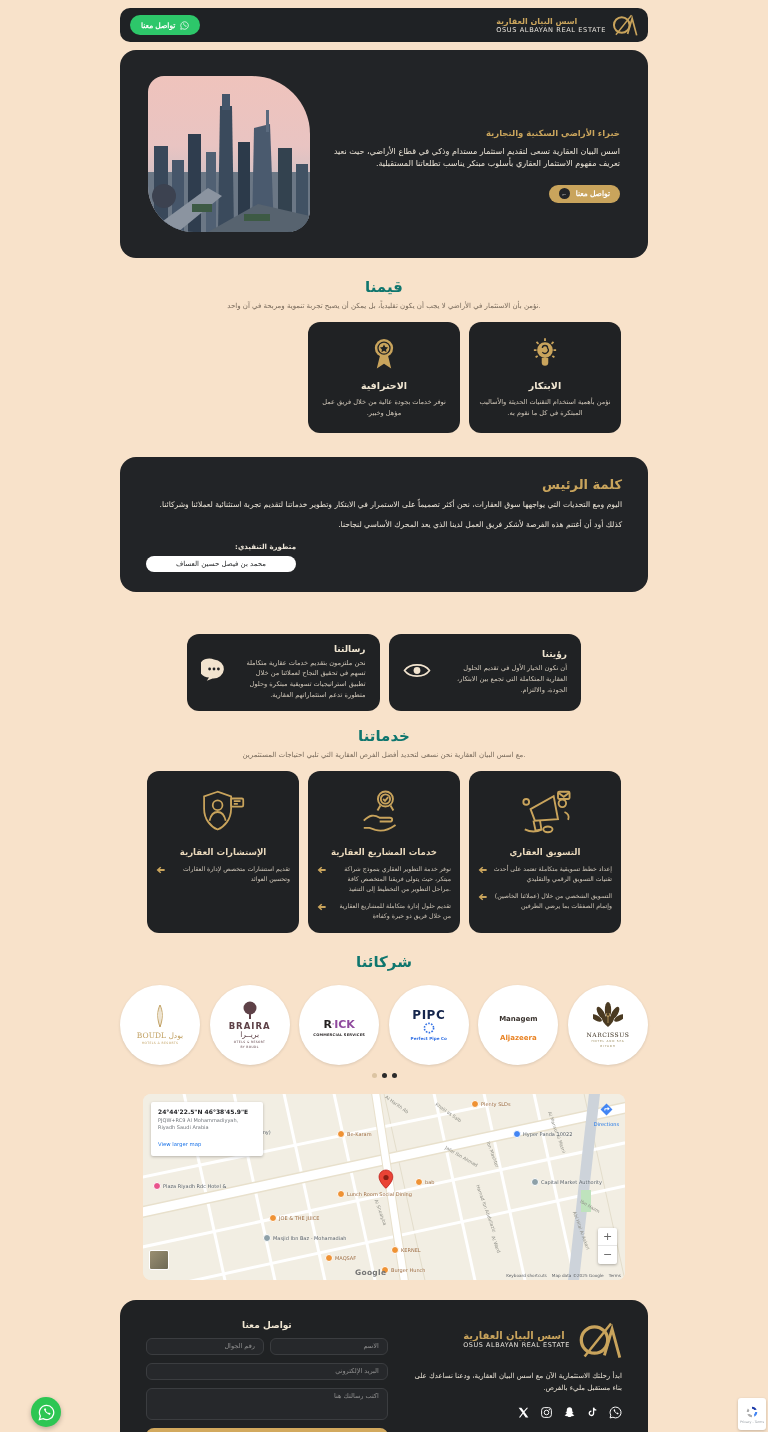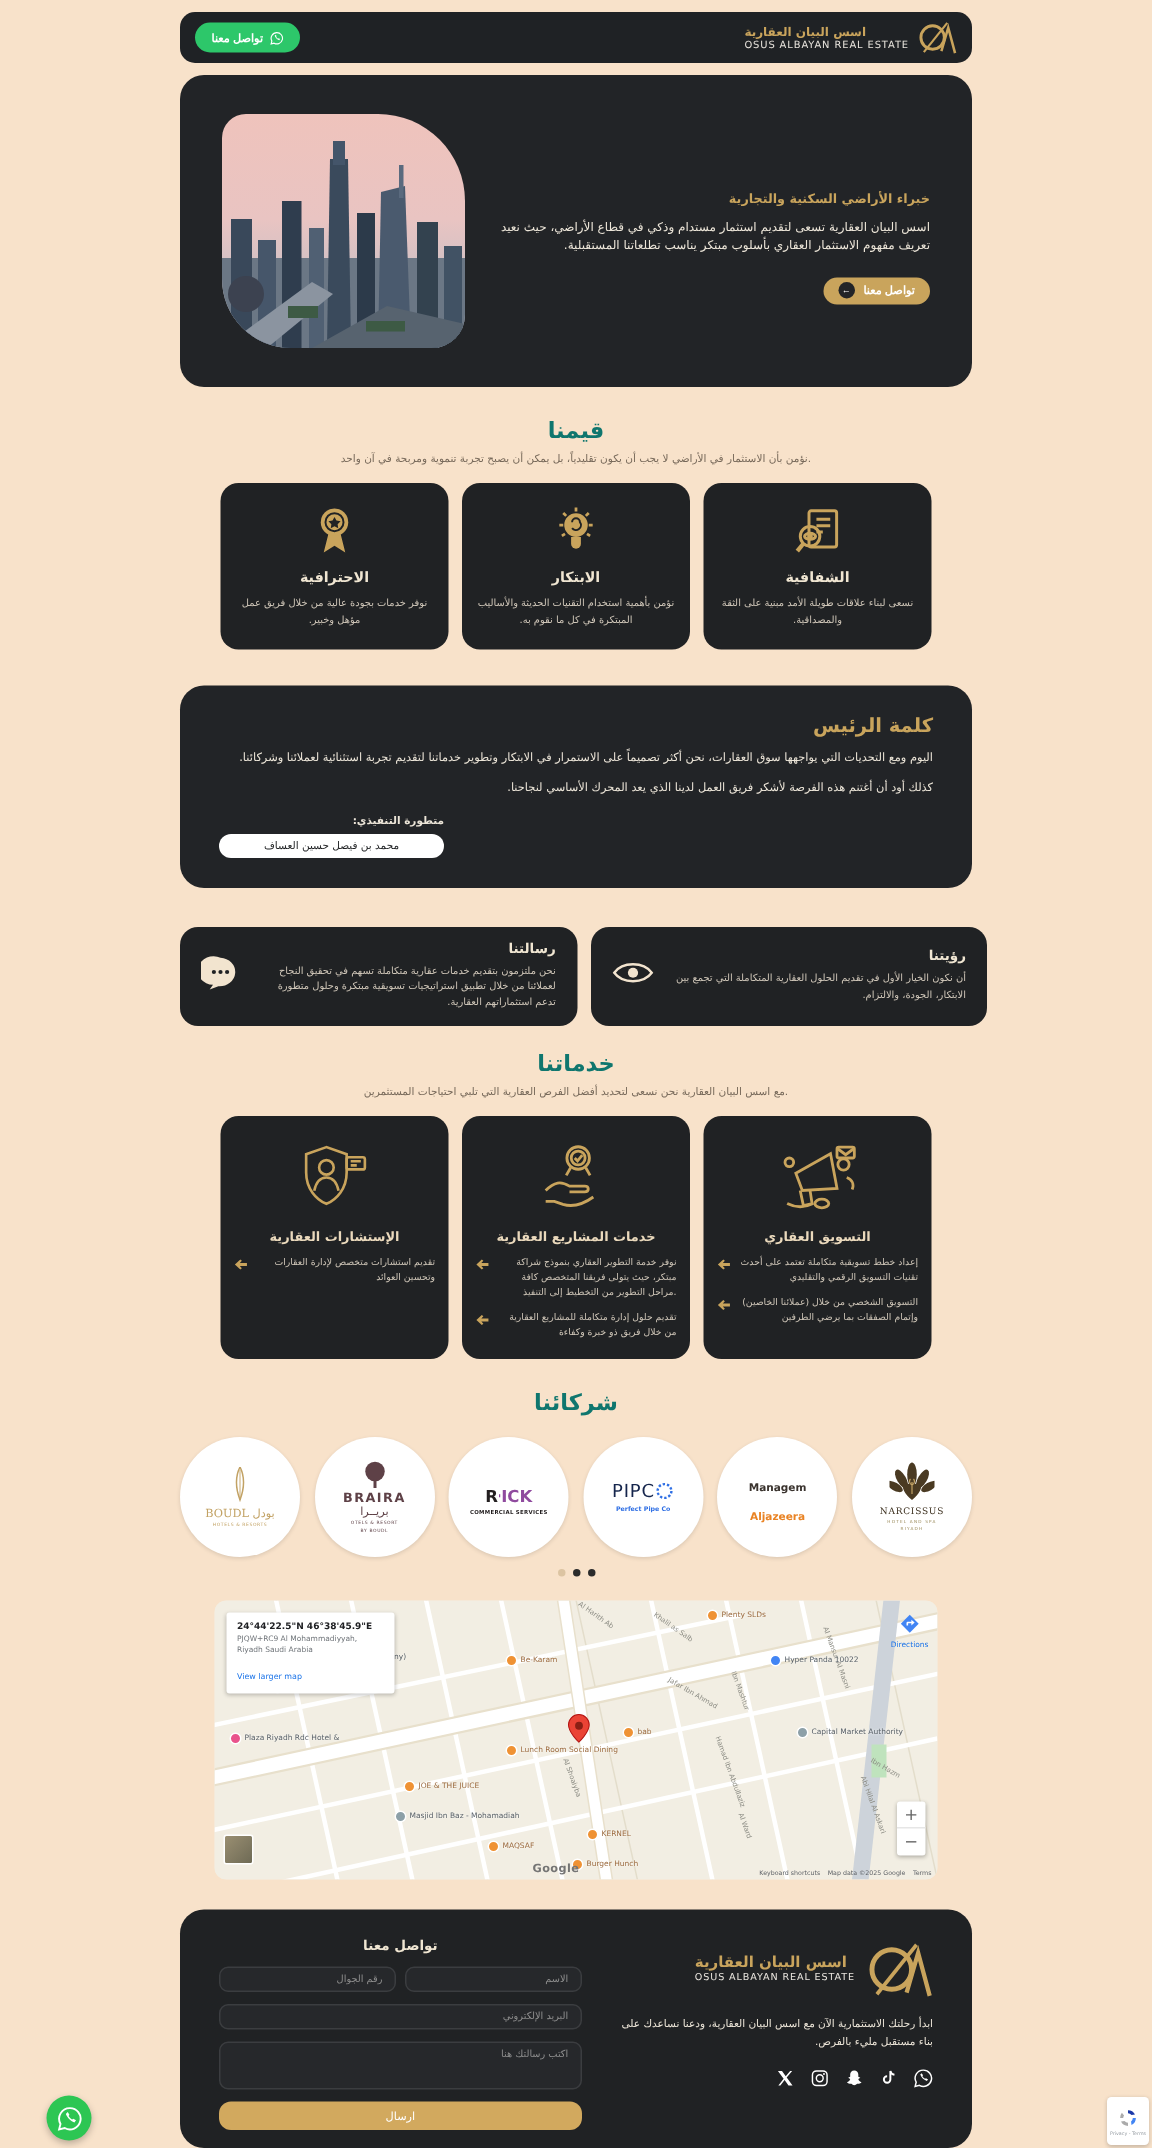--- a/index.html
+++ b/index.html
@@ -38,21 +38,21 @@
 
   
   .president { margin-top:24px; background:#222427; border-radius:16px; padding:20px 26px; direction:rtl; }
   .president h2 { color:#c9a45c; font-size:13px; font-weight:bold; text-align:right; }
   .president p { color:#ece5d8; font-size:7.6px; line-height:1.9; text-align:right; margin-top:6px; }
   .sig { width:150px; margin-top:10px; margin-left:0; margin-right:auto; direction:rtl; }
   .sig-label { color:#ece5d8; font-size:7px; font-weight:bold; text-align:right; display:block; }
   .sig-box { margin-top:5px; background:#fff; border-radius:9px; height:16px; display:flex; align-items:center; justify-content:center; color:#1e2022; font-size:7px; }
 
   
-  .mv-row { width:538px; margin:26px auto 0; display:flex; direction:rtl; gap:9px; }
+  .mv-row { width:394px; margin:42px auto 0; display:flex; direction:rtl; gap:9px; }
   .mv-card { flex:1; background:#202224; border-radius:12px; padding:10px 14px; display:flex; direction:rtl; align-items:center; gap:10px; }
   .mv-text { flex:1; text-align:right; }
   .mv-text h3 { color:#f0e6d2; font-size:9px; font-weight:bold; }
   .mv-text p { color:#cfc6b8; font-size:6.6px; line-height:1.65; margin-top:4px; }
   .mv-card .ic { flex:none; }
 
   
   .services { margin-top:16px; }
   .scard { width:152px; background:#202224; border-radius:12px; padding:12px 9px; }
   .scard .ic { height:58px; display:flex; align-items:center; justify-content:center; }
@@ -68,21 +68,21 @@
   .dots { display:flex; justify-content:center; gap:5px; margin-top:8px; }
   .dot { width:5px; height:5px; border-radius:50%; background:#2b2b2b; cursor:pointer; }
   .dot.light { background:#dcc4a2; }
   .lg-boudl-txt { color:#c2a264; font-size:7.5px; font-family:"DejaVu Serif", serif; margin-top:2px; }
   .lg-tiny { font-size:3px; letter-spacing:.4px; color:#c2a264; margin-top:1px; }
   .lg-braira { color:#5e4147; font-size:8.5px; font-weight:bold; letter-spacing:1px; }
   .lg-braira-ar { color:#5e4147; font-size:7.5px; margin-top:-1px; }
   .lg-rick-r { color:#231f20; font-size:11px; font-weight:bold; }
   .lg-rick-ick { color:#8f4a9e; font-size:11px; font-weight:bold; }
   .lg-rick-sub { color:#231f20; font-size:3.6px; font-weight:bold; letter-spacing:.2px; margin-top:1px; }
-  .lg-pipc { color:#15254c; font-size:12px; font-weight:normal; letter-spacing:.5px; display:flex; align-items:center; }
+  .lg-pipc { color:#15254c; font-size:12px; font-weight:bold; letter-spacing:.5px; display:flex; align-items:center;flex-direction:column; }
   .lg-pipc-sub { color:#2f6fe4; font-size:4.2px; font-weight:bold; margin-top:2px; }
   .lg-managem1 { color:#3a332e; font-size:7px; font-weight:bold; }
   .lg-managem2 { color:#e98324; font-size:7px; font-weight:bold; }
   .lg-narc { color:#3f3322; font-size:6px; font-family:"DejaVu Serif", serif; letter-spacing:.5px; margin-top:2px; }
   .lg-narc-sub { color:#9a8a5a; font-size:2.8px; letter-spacing:.8px; margin-top:1px; }
 
   
   .map { position:relative; width:482px; height:186px; margin:16px auto 0; border-radius:8px; overflow:hidden; background:#f2eee3; }
   .map-info { position:absolute; left:8px; top:8px; width:112px; background:#fff; border-radius:2px; box-shadow:0 1px 3px rgba(0,0,0,.25); padding:6px 7px; z-index:5; }
   .map-info .coords { font-size:6px; font-weight:bold; color:#202124; }
@@ -193,34 +193,20 @@
         <rect x="44" y="128" width="20" height="8" fill="#3d5a44"></rect>
         <rect x="96" y="138" width="26" height="7" fill="#3d5a44"></rect>
       </svg>
     </div>
   </section>
 
   <section class="values">
     <h2 class="sec-title">قيمنا</h2>
     <p class="sec-sub">نؤمن بأن الاستثمار في الأراضي لا يجب أن يكون تقليدياً، بل يمكن أن يصبح تجربة تنموية ومربحة في آن واحد.</p>
     <div class="card-row">
-      <div class="vcard">
-        <div class="ic">
-          <svg width="34" height="34" viewBox="0 0 24 24" fill="none" stroke="#c9a45c" stroke-width="1.4">
-            <rect x="8" y="2.5" width="13" height="17" rx="1"></rect>
-            <path d="M11.5 6.5h6.5M11.5 9.5h6.5M11.5 12.5h3"></path>
-            <circle cx="8.5" cy="14.5" r="4.6"></circle>
-            <ellipse cx="8.5" cy="14.5" rx="2.6" ry="1.4"></ellipse>
-            <circle cx="8.5" cy="14.5" r="0.6" fill="#c9a45c"></circle>
-            <path d="M5.3 18 L2.5 21.5" stroke-width="2"></path>
-          </svg>
-        </div>
-        <h3>الشفافية</h3>
-        <p>نسعى لبناء علاقات طويلة الأمد مبنية على الثقة والمصداقية.</p>
-      </div>
       <div class="vcard">
         <div class="ic">
           <svg width="32" height="34" viewBox="0 0 24 26">
             <circle cx="12" cy="10" r="6" fill="#c9a45c"></circle>
             <path d="M9.5 16 h5 v3.5 a2.5 2.5 0 0 1 -5 0 z" fill="#c9a45c"></path>
             <path d="M12 1 v2 M3.5 10 h2 M18.5 10 h2 M5.5 3.8 l1.5 1.5 M18.5 3.8 l-1.5 1.5 M4.8 15.5 l1.6-1 M19.2 15.5 l-1.6-1" stroke="#c9a45c" stroke-width="1.4"></path>
             <path d="M10 8.5 a2 2 0 0 1 4 0 a2 2 0 0 1 -4 3" fill="none" stroke="#202224" stroke-width="1"></path>
           </svg>
         </div>
         <h3>الابتكار</h3>

